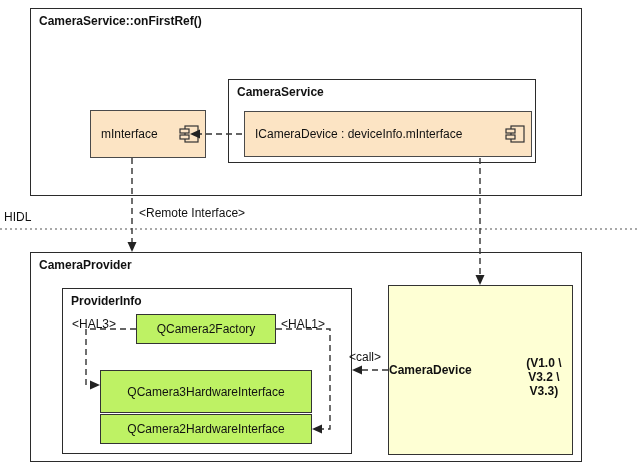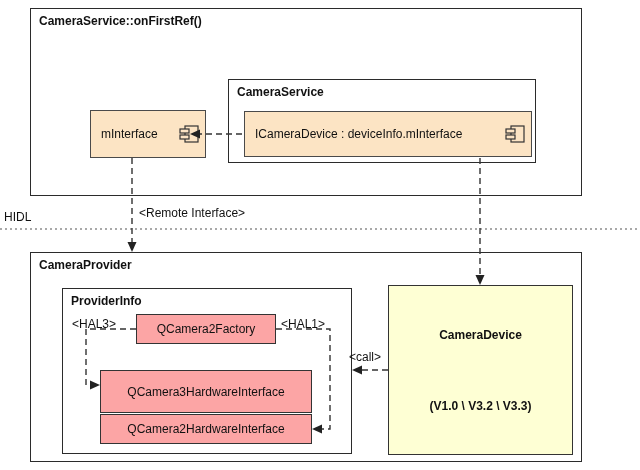--- a/index.html
+++ b/index.html
@@ -46,34 +46,33 @@
   .comp-icon {
     position: absolute;
     right: 6px;
     top: 50%;
     transform: translateY(-50%);
   }
   .node {
     position: absolute;
     box-sizing: border-box;
     border: 1px solid #333;
-    background: #fca5a5;
+    background: #bef264;
     display: flex;
     align-items: center;
     justify-content: center;
     font-size: 12px;
     white-space: nowrap;
   }
   .device {
     position: absolute;
     box-sizing: border-box;
     border: 1px solid #333;
     background: var(--device-fill, #feffd4);
     display: flex;
-    flex-direction: column;
     align-items: center;
     justify-content: center;
     text-align: center;
     gap: 44px;
   }
   .device-title { font-size: 12px; font-weight: bold; }
   .device-sub { font-size: 12px; font-weight: bold; margin-top: 13px; }
   .text-label {
     position: absolute;
     font-size: 12px;

